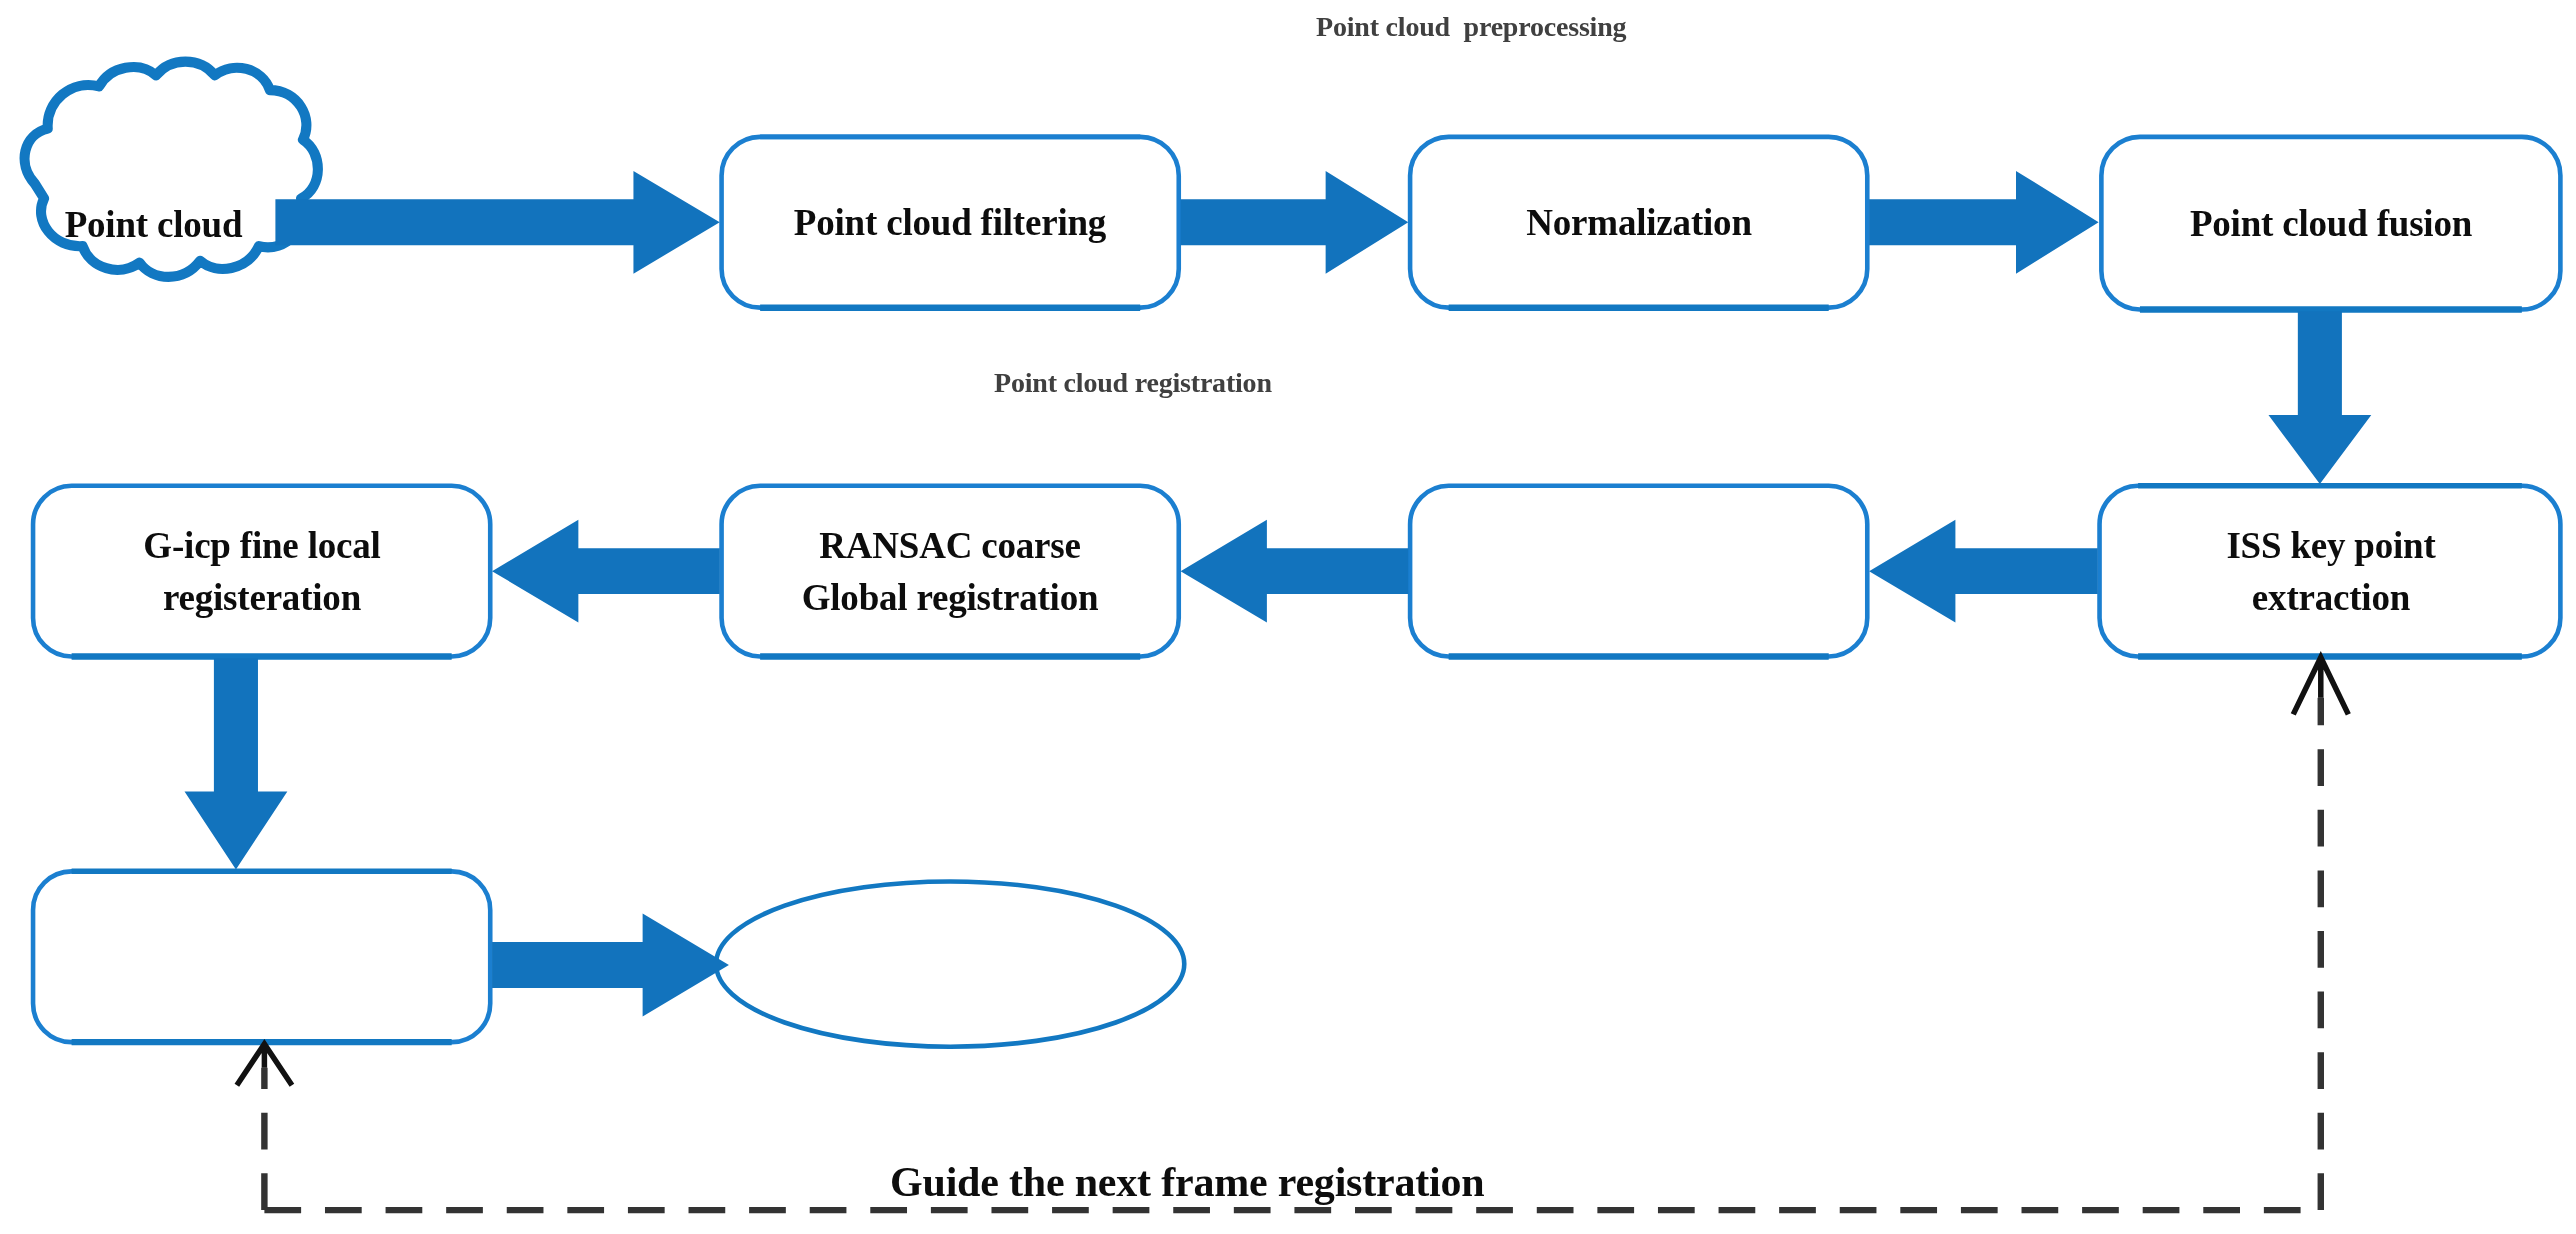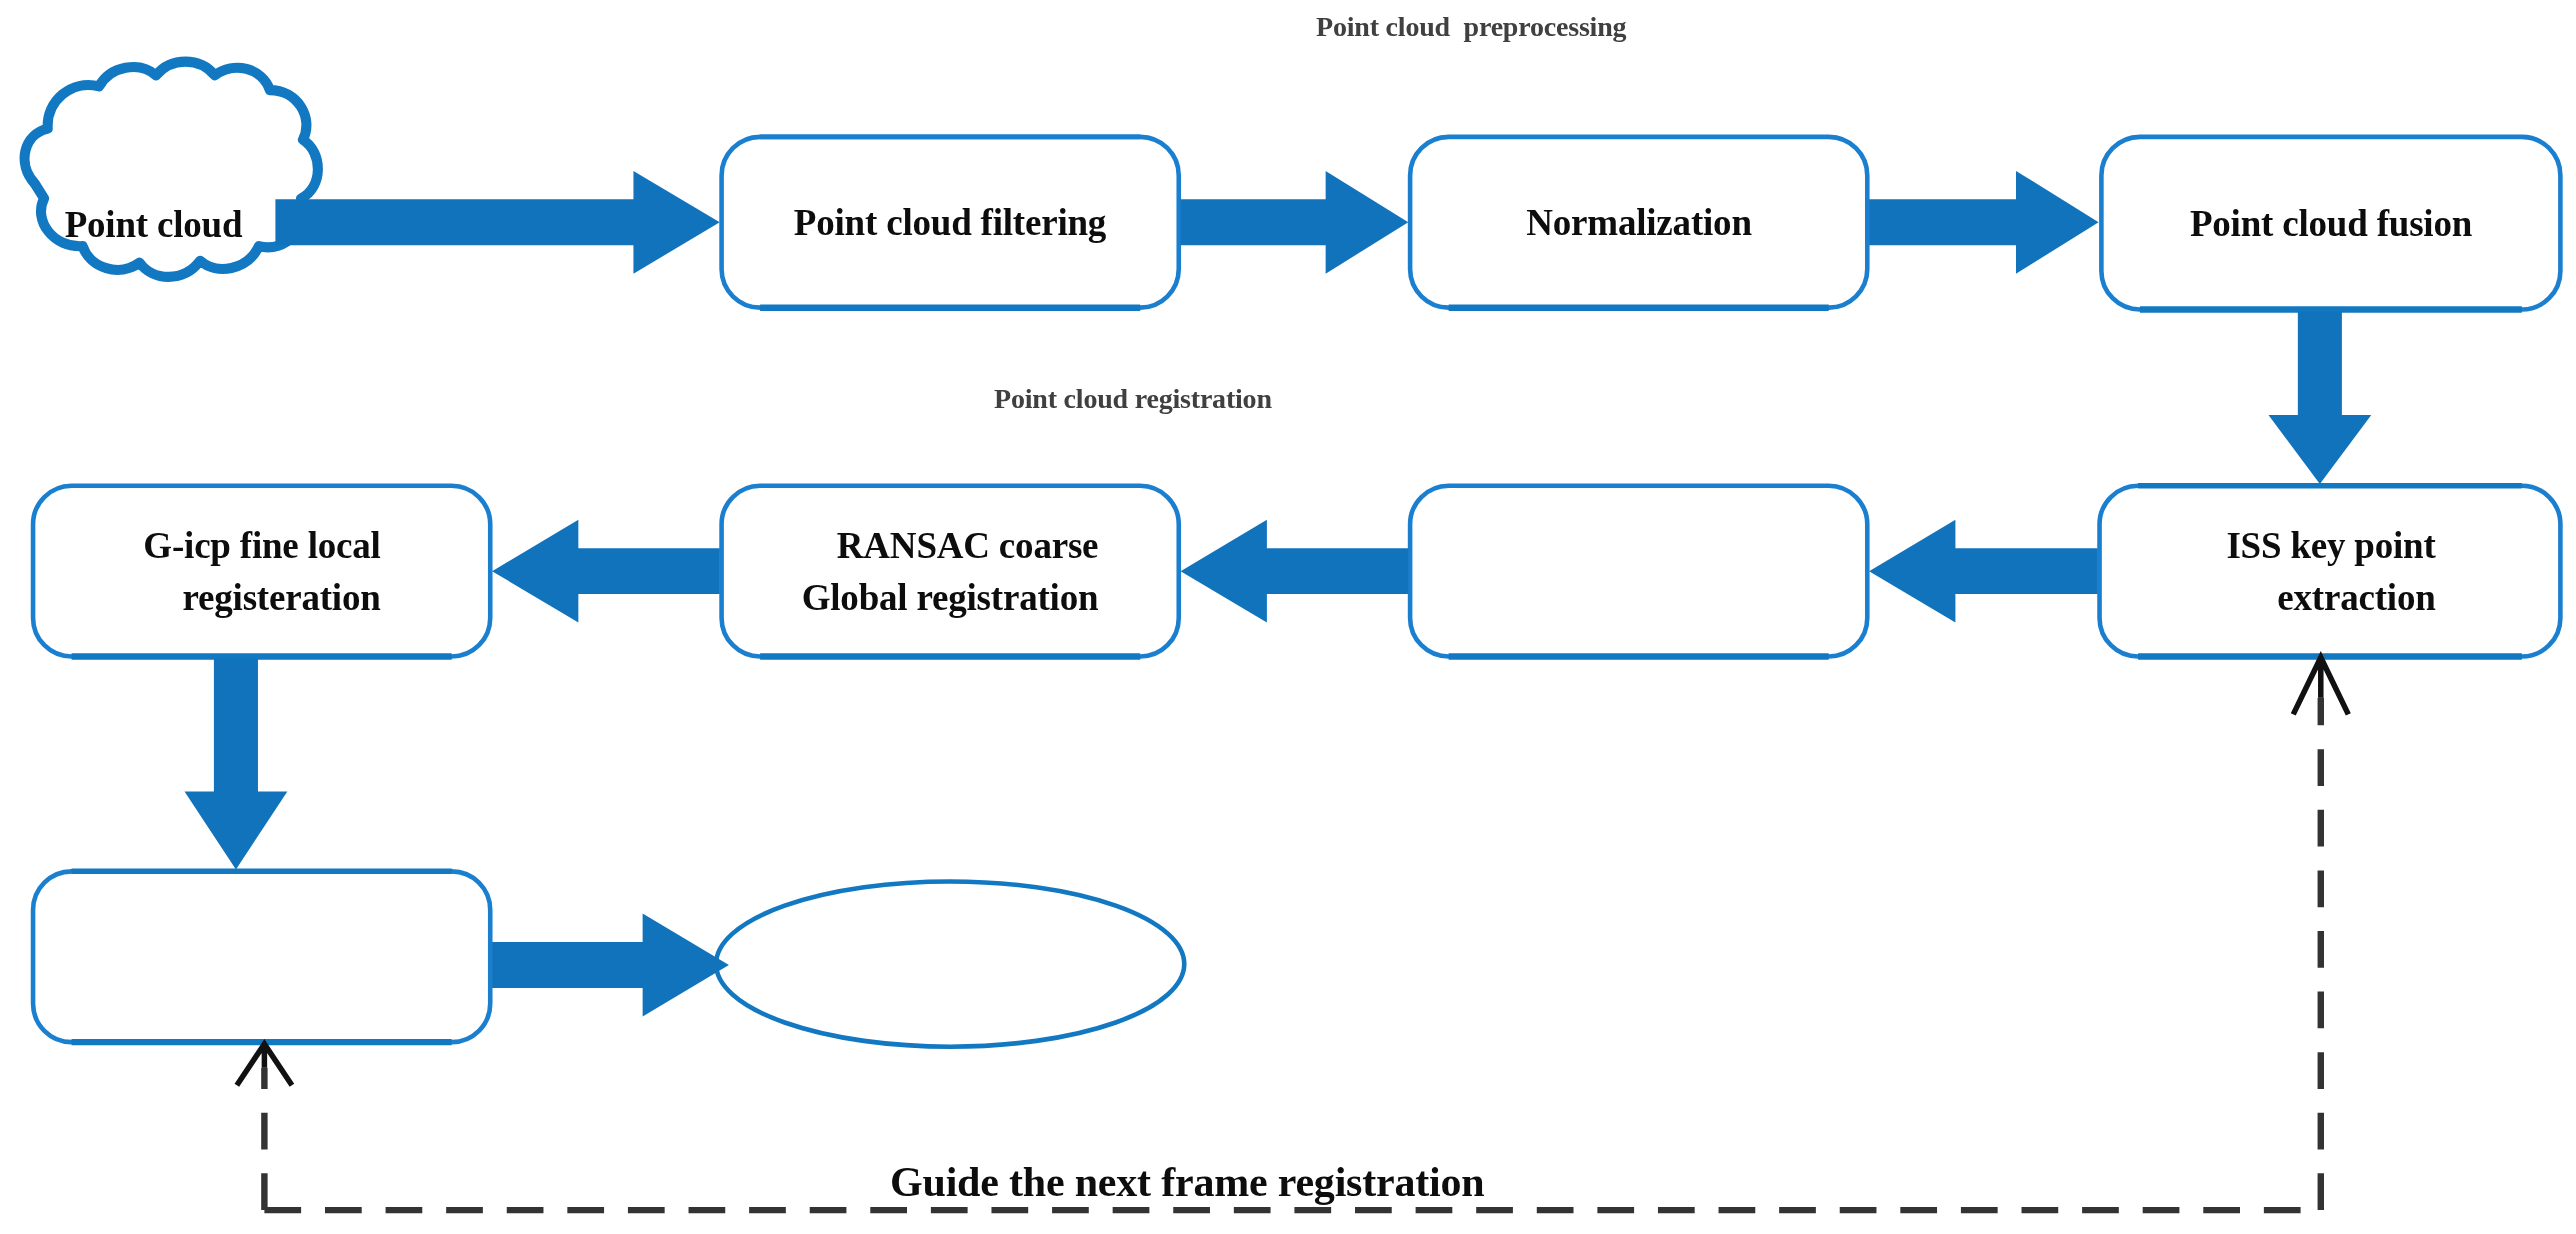--- a/index.html
+++ b/index.html
@@ -21,21 +21,21 @@
     left: 0;
     top: 0;
     width: 2576px;
     height: 1235px;
   }
   .node-label {
     position: absolute;
     display: flex;
     align-items: center;
     justify-content: center;
-    text-align: right;
+    text-align: center;
     font-family: "Liberation Serif", "DejaVu Serif", serif;
     font-weight: bold;
     font-size: 37px;
     line-height: 1.38;
     color: #0d0d0d;
     letter-spacing: -0.2px;
     pointer-events: none;
   }
   .section-title {
     position: absolute;
@@ -196,21 +196,21 @@
       <path d="M 2528,1318 L 2528,760" stroke="#333333" stroke-width="7" fill="none" stroke-dasharray="40 26" stroke-linecap="butt"></path>
 
       <path d="M 288,1163 L 288,1137 M 258,1182 L 288,1137 L 318,1182" stroke="#111111" stroke-width="6" fill="none" stroke-linecap="butt"></path>
 
       <path d="M 2528,760 L 2528,716 M 2498,778 L 2528,716 L 2558,778" stroke="#111111" stroke-width="6" fill="none" stroke-linecap="butt"></path>
     </g>
   </svg>
 
   <div class="section-title" style="left:1316px; top:11px;">Point cloud  preprocessing</div>
 
-  <div class="section-title" style="left:994px; top:383px;">Point cloud registration</div>
+  <div class="section-title" style="left:994px; top:367px;">Point cloud registration</div>
 
   <div class="node-label" style="left:55px; top:179px; width:197px; height:92px;">Point cloud</div>
 
   <div class="node-label" style="left:725px; top:138px; width:450px; height:169px;">Point cloud filtering</div>
 
   <div class="node-label" style="left:1414px; top:138px; width:450px; height:169px;">Normalization</div>
 
   <div class="node-label" style="left:2104px; top:138px; width:454px; height:171px;">Point cloud fusion</div>
 
   <div class="node-label" style="left:2104px; top:487px; width:454px; height:169px; white-space:pre-line;">ISS key point

